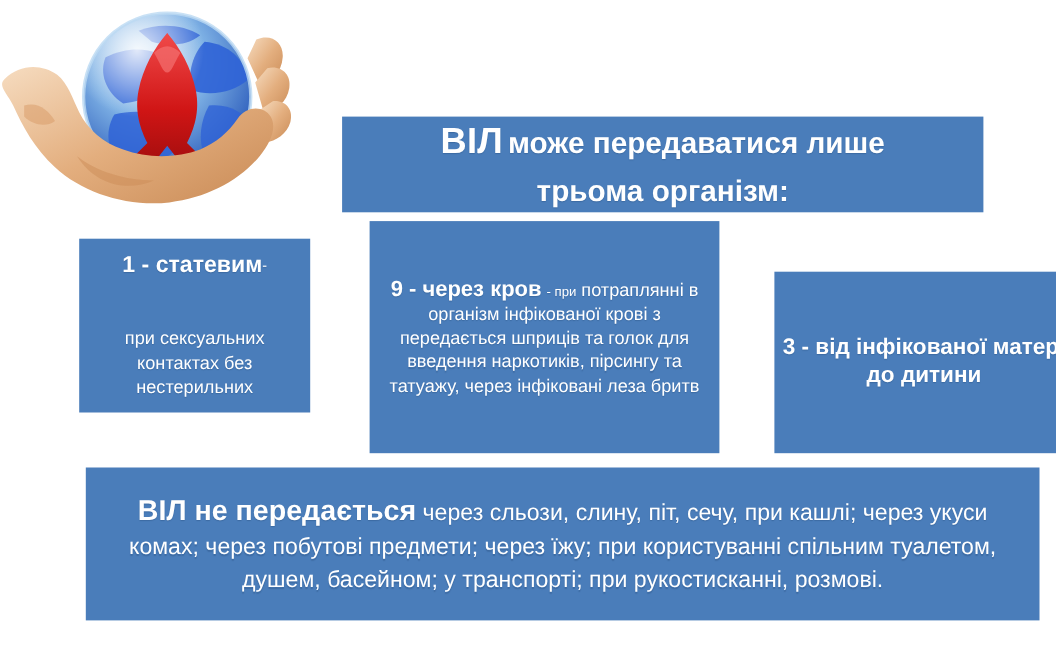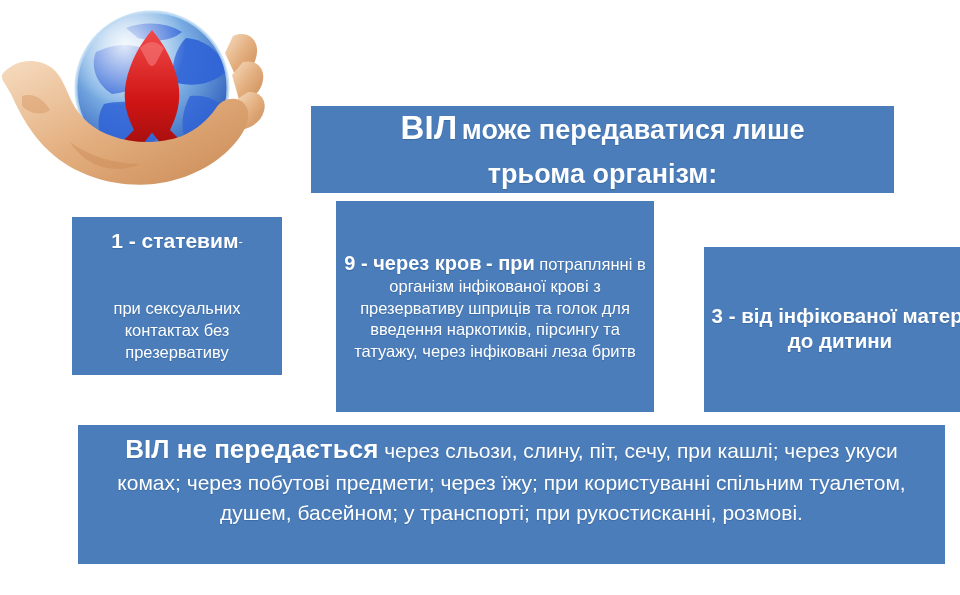--- a/index.html
+++ b/index.html
@@ -108,22 +108,22 @@
     top: 201px;
     width: 318px;
     height: 211px;
     padding: 5px 8px;
   }
   #panel-way2 .head {
     font-weight: bold;
     font-size: 20px;
   }
   #panel-way2 .head .tail {
-    font-weight: bold;
-    font-size: 20px;
+    font-weight: normal;
+    font-size: 12px;
   }
   #panel-way2 .body {
     font-size: 16.5px;
     line-height: 1.3;
   }
 
   
   #panel-way3 {
     left: 704px;
     top: 247px;
@@ -144,21 +144,21 @@
     display: block;
   }
 
   
   #panel-bottom {
     left: 78px;
     top: 425px;
     width: 867px;
     height: 139px;
     padding: 6px 16px;
-    justify-content: flex-start;
+    justify-content: center;
   }
   #panel-bottom .text {
     font-size: 21px;
     line-height: 1.43;
     display: block;
     max-width: 830px;
   }
   #panel-bottom .text .strong {
     font-weight: bold;
     font-size: 26px;
@@ -229,28 +229,28 @@
       <span class="strong">ВІЛ</span>
       <span class="rest">може передаватися лише</span>
     </span>
     <span class="line2">трьома організм:</span>
   </div>
 
   <div class="panel" id="panel-way1">
     <span class="head">
       <span>1 - статевим</span><span class="dash">-</span>
     </span>
-    <span class="body">при сексуальних контактах без презервативу</span>
+    <span class="body">при сексуальних контактах без нестерильних</span>
   </div>
 
   <div class="panel" id="panel-way2">
     <span>
       <span class="head">9 - через кров</span>
       <span class="head"><span class="tail">- при</span></span>
-      <span class="body">потраплянні в організм інфікованої крові з презервативу шприців та голок для введення наркотиків, пірсингу та татуажу, через інфіковані леза бритв</span>
+      <span class="body">потраплянні в організм інфікованої крові з передається шприців та голок для введення наркотиків, пірсингу та татуажу, через інфіковані леза бритв</span>
     </span>
   </div>
 
   <div class="panel" id="panel-way3">
     <span class="head">3 - від інфікованої матері до дитини</span>
   </div>
 
   <div class="panel" id="panel-bottom">
     <span class="text">
       <span class="strong">ВІЛ не передається</span>

